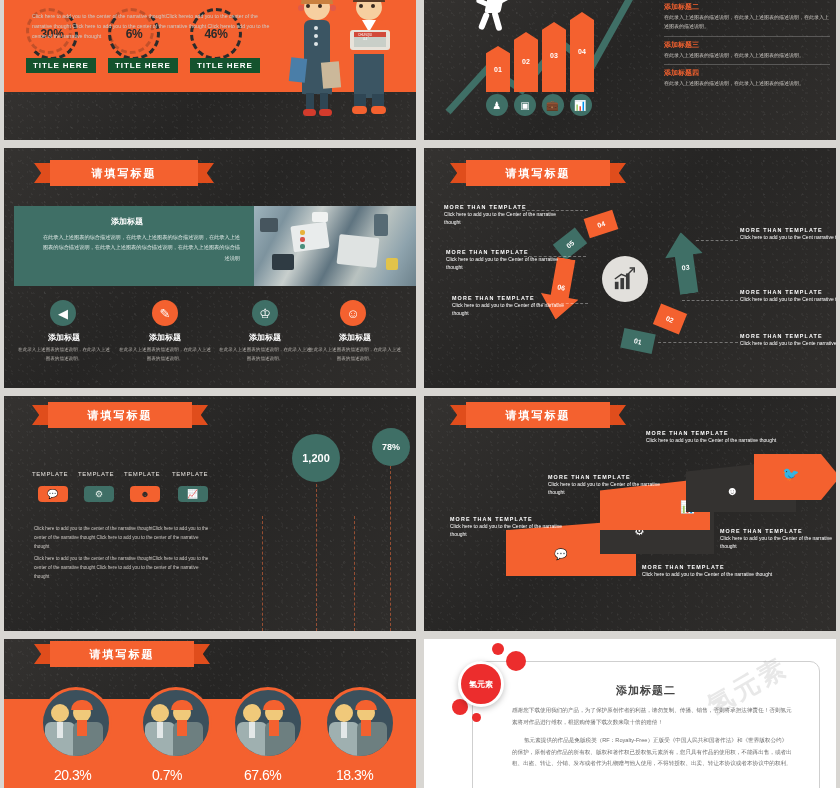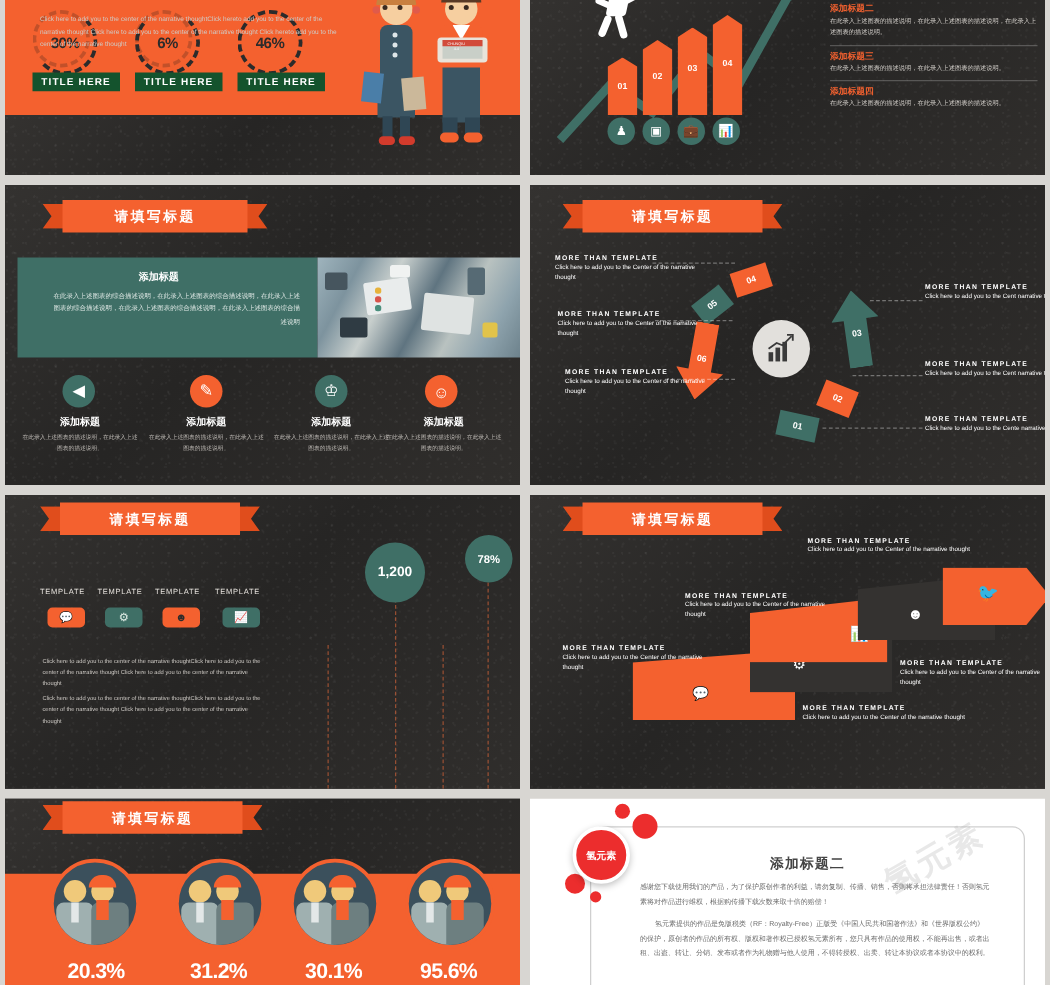--- a/index.html
+++ b/index.html
@@ -86,21 +86,21 @@
   .tpicon{position:absolute;width:30px;height:16px;border-radius:4px;
           display:flex;align-items:center;justify-content:center;font-size:9px;color:#2b2b2b;}
   .bubble{position:absolute;border-radius:50%;display:flex;align-items:center;justify-content:center;
           color:#fff;font-weight:bold;}
   .dashline{position:absolute;width:0;border-left:1px dashed rgba(240,110,60,.55);}
 
   
   .s7-orange{position:absolute;left:0;right:0;bottom:0;height:92px;background:#f4612f;}
   .avatar{position:absolute;width:66px;height:66px;border-radius:50%;background:#3b505c;
           overflow:hidden;border:3px solid #f4612f;}
-  .pct{position:absolute;color:#fff;font-size:17px;font-weight:bold;letter-spacing:-.5px;}
+  .pct{position:absolute;color:#fff;font-size:14px;font-weight:normal;letter-spacing:-.5px;}
 
   
   .s8{background:#ffffff;}
   .cardbox{position:absolute;border:1px solid #cfcfcf;border-radius:10px;}
   .dot{position:absolute;border-radius:50%;background:#ec2d2d;}
   .dotbig{position:absolute;border-radius:50%;background:#ec2d2d;
           box-shadow:0 2px 6px rgba(0,0,0,.25);border:3px solid #fff;
           display:flex;align-items:center;justify-content:center;color:#fff;
           font-size:8px;font-weight:bold;}
   .cw-title{position:absolute;color:#444;font-size:11px;font-weight:bold;letter-spacing:1px;}
@@ -466,23 +466,23 @@
       <div style="position:absolute;left:8px;top:14px;width:18px;height:18px;border-radius:50%;background:#f0c97a;"></div>
       <div style="position:absolute;left:30px;top:14px;width:18px;height:18px;border-radius:50%;background:#f0c97a;"></div>
       <div style="position:absolute;left:28px;top:10px;width:22px;height:10px;border-radius:11px 11px 0 0;background:#f4612f;"></div>
       <div style="position:absolute;left:2px;top:32px;width:30px;height:34px;background:#9fb0b0;border-radius:6px 6px 0 0;"></div>
       <div style="position:absolute;left:14px;top:32px;width:6px;height:16px;background:#e3e8e8;"></div>
       <div style="position:absolute;left:30px;top:32px;width:30px;height:34px;background:#6d7f80;border-radius:6px 6px 0 0;"></div>
       <div style="position:absolute;left:34px;top:30px;width:10px;height:16px;background:#f4612f;"></div>
     </div>
 
     <div class="pct" style="left:50px;top:128px;">20.3%</div>
-    <div class="pct" style="left:148px;top:128px;">31.2%</div>
-    <div class="pct" style="left:240px;top:128px;">30.1%</div>
-    <div class="pct" style="left:332px;top:128px;">95.6%</div>
+    <div class="pct" style="left:148px;top:128px;">0.7%</div>
+    <div class="pct" style="left:240px;top:128px;">67.6%</div>
+    <div class="pct" style="left:332px;top:128px;">18.3%</div>
   </div>
 
   <div class="slide s8">
     <div class="cardbox" style="left:48px;top:22px;right:16px;bottom:-40px;"></div>
 
     <div class="dot" style="left:68px;top:4px;width:12px;height:12px;"></div>
     <div class="dot" style="left:82px;top:12px;width:20px;height:20px;"></div>
     <div class="dot" style="left:28px;top:60px;width:16px;height:16px;"></div>
     <div class="dot" style="left:48px;top:74px;width:9px;height:9px;"></div>
     <div class="dotbig" style="left:34px;top:22px;width:40px;height:40px;">

